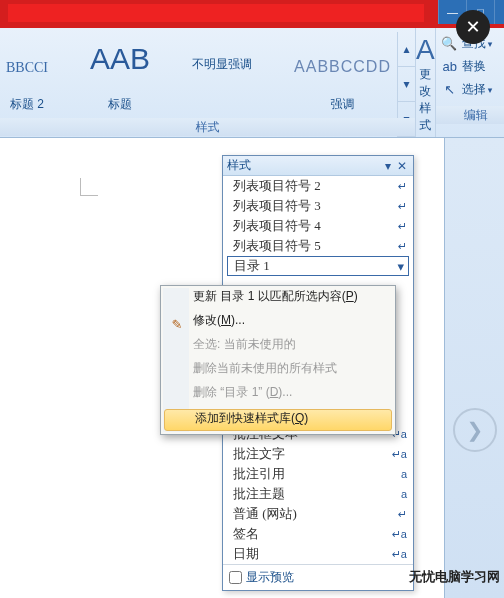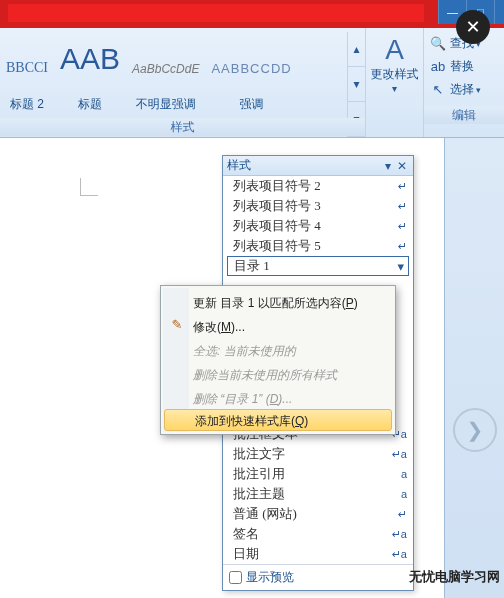--- a/index.html
+++ b/index.html
@@ -13,21 +13,21 @@
 
   .ribbon { background: linear-gradient(#e8f1fb, #d6e6f7); border-bottom:1px solid #9fbbd8; height:110px; display:flex; }
   .gallery { flex:1; display:flex; border-right:1px solid #c0d3e8; padding:4px 0 0 0; position:relative; }
   .gitem { text-align:center; padding:4px 6px; white-space:nowrap; }
   .gitem .sample { height:40px; display:flex; align-items:flex-end; justify-content:center; color:#1a4f8a; }
   .gitem .name { color:#1a4f8a; font-size:12px; margin-top:20px; }
   .s-h2 { font-size:14px; color:#3a6aa8; font-family:"SimSun"; }
   .s-title { font-size:30px; color:#2a5a9a; font-weight:normal; }
   .s-sub { font-size:14px; color:#3a6aa8; letter-spacing:1px; }
   .s-subtle { font-size:12px; color:#7a7a7a; font-style:italic; }
-  .s-emph { font-size:13px; color:#6a87b4; letter-spacing:1px; }
+  .s-emph { font-size:16px; color:#6a87b4; letter-spacing:1px; }
   .gscroll { width:18px; display:flex; flex-direction:column; border-left:1px solid #c0d3e8; }
   .gscroll div { flex:1; display:flex; align-items:center; justify-content:center; color:#2a5a9a; border-bottom:1px solid #c0d3e8; }
   .changestyle { width:58px; text-align:center; border-right:1px solid #c0d3e8; padding-top:6px; }
   .changestyle .icon { font-size:28px; color:#3a6aa8; }
   .changestyle .lbl { color:#1a4f8a; font-size:12px; margin-top:0; }
   .editing { width:80px; padding:4px 4px 0 6px; }
   .edititem { display:flex; align-items:center; color:#1a4f8a; font-size:12px; padding:3px 0; white-space:nowrap; }
   .edititem .ic { width:16px; display:inline-block; margin-right:4px; text-align:center; color:#2a5a9a; font-size:13px; }
   .grplabel { position:absolute; bottom:1px; left:0; right:0; text-align:center; color:#3a6aa8; font-size:12px; height:18px; line-height:18px; background:linear-gradient(#e0ecf8,#d0e0f2); }
   .editing-wrap { position:relative; width:80px; }
@@ -49,22 +49,22 @@
   .sp-item .nm { flex:1; font-family:"SimSun"; font-size:13px; }
   .sp-item .mk { color:#2a5a9a; font-size:11px; }
   .sp-item.selected { border:1px solid #3a6aa8; margin:0 4px; padding:1px 4px 1px 6px; }
   .sp-item.selected .mk { font-size:13px; }
   .sp-chk { padding:4px 6px; display:flex; align-items:center; gap:0; color:#1a4f8a; font-size:12px; }
   .sp-chk input { margin-right:4px; }
 
   
   .ctxmenu { position:absolute; left:160px; top:285px; width:236px; background:#f7f7f4; border:1px solid #9aa5ae; box-shadow:2px 3px 8px rgba(0,0,0,0.35); z-index:15; padding:2px; }
   .ctxmenu .strip { position:absolute; left:2px; top:2px; bottom:2px; width:26px; background:#eef2f5; }
-  .cmitem { position:relative; display:flex; align-items:flex-end; height:24px; padding-left:30px; padding-right:8px; font-size:12px; color:#222; }
-  .cmitem.disabled { color:#9a9a9a;font-style:italic; }
+  .cmitem { position:relative; display:flex; align-items:flex-start; height:24px; padding-left:30px; padding-right:8px; font-size:12px; color:#222; }
+  .cmitem.disabled { color:#9a9a9a; }
   .cmitem.hot { background:linear-gradient(#ffe9a8,#ffd769); border:1px solid #e6b95e; border-radius:3px; height:22px; margin:1px; }
   .cmitem .ic { position:absolute; left:5px; top:3px; width:18px; height:18px; display:flex; align-items:center; justify-content:center; font-size:13px; }
   .cmitem u { text-decoration:underline; }
 
   .watermark { position:absolute; right:4px; bottom:12px; text-align:right; font-size:13px; z-index:30; }
   .watermark .l1 { font-weight:bold; color:#222; }
   .watermark .l2 { color:#0b5aa8; font-size:12px; }
 </style>
 </head>
 <body>
@@ -74,37 +74,34 @@
   <div class="winbtns">
     <div class="winbtn">—</div>
     <div class="winbtn">□</div>
     <div class="winbtn" style="width:10px"></div>
   </div>
 </div>
 <div class="closecircle">✕</div>
 
 <div class="ribbon">
   <div class="gallery" style="position:relative;">
-    <div id="gallery-items" style="display:flex; flex:1;">
+    <div id="gallery-items" style="display:flex; flex:1;gap:30px;">
         <div class="gitem">
           <div class="sample">
             <span class="s-h2">BBCCI</span>
           </div>
           <div class="name">标题 2</div>
         </div>
         <div class="gitem">
           <div class="sample">
             <span class="s-title">AAB</span>
           </div>
           <div class="name">标题</div>
         </div>
         <div class="gitem">
-          <div class="sample">
-            <span class="s-subtle">AaBbCcDdE</span>
-          </div>
           <div class="name">不明显强调</div>
         </div>
         <div class="gitem">
           <div class="sample">
             <span class="s-emph">AABBCCDD</span>
           </div>
           <div class="name">强调</div>
         </div>
       </div>
     <div class="gscroll">

